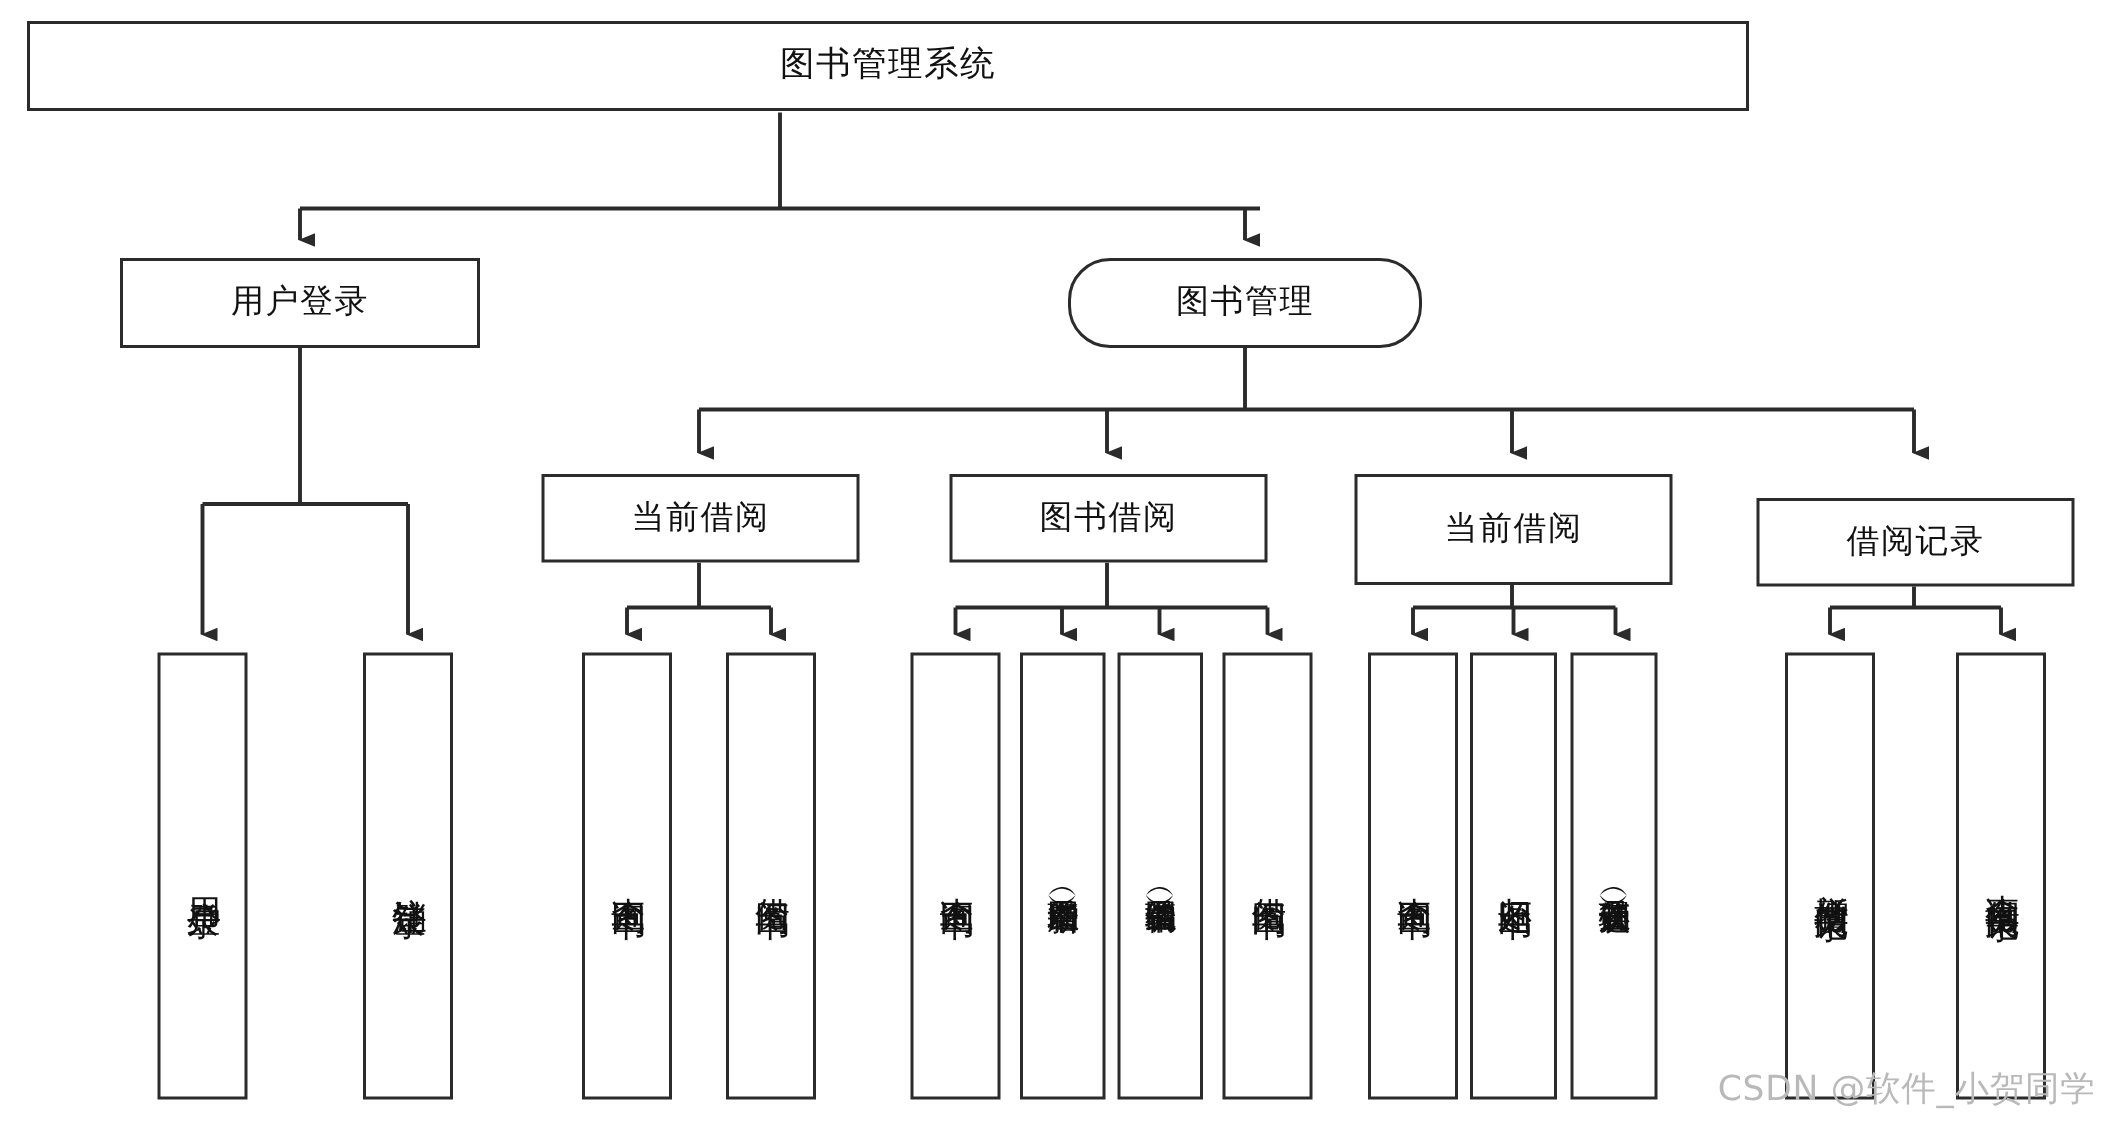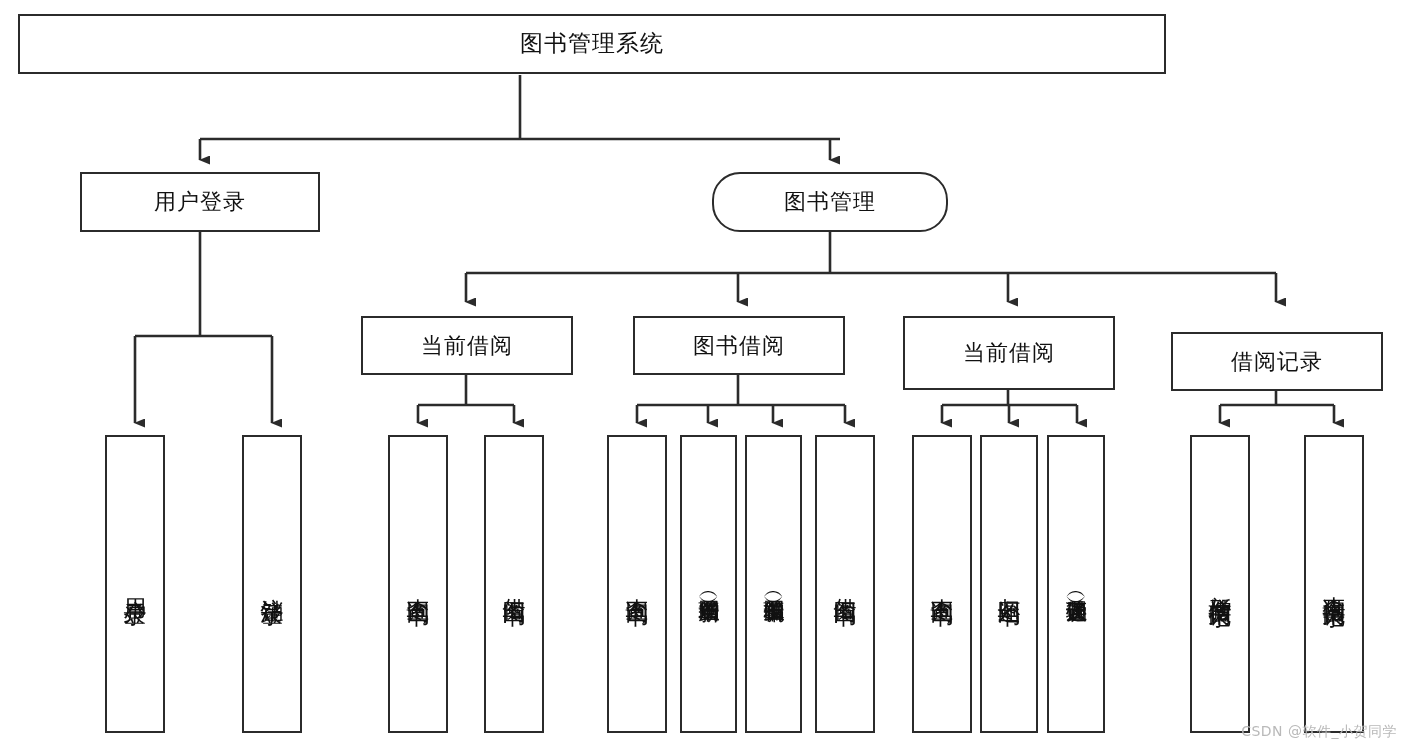--- a/index.html
+++ b/index.html
@@ -48,21 +48,21 @@
     writing-mode:vertical-rl;
     text-orientation:upright;
     display:block;
     max-height:100%;
   }
   .node.root{ font-size:23px; }
   #watermark{
     position:absolute;
     right:8px;
     bottom:6px;
-    font-size:14px;
+    font-size:23px;
     color:#b9b9b9;
     white-space:nowrap;
     letter-spacing:0.5px;
     font-family:"DejaVu Sans","Liberation Sans",sans-serif;
   }
 </style>
 </head>
 <body>
 
 <div id="diagram">

